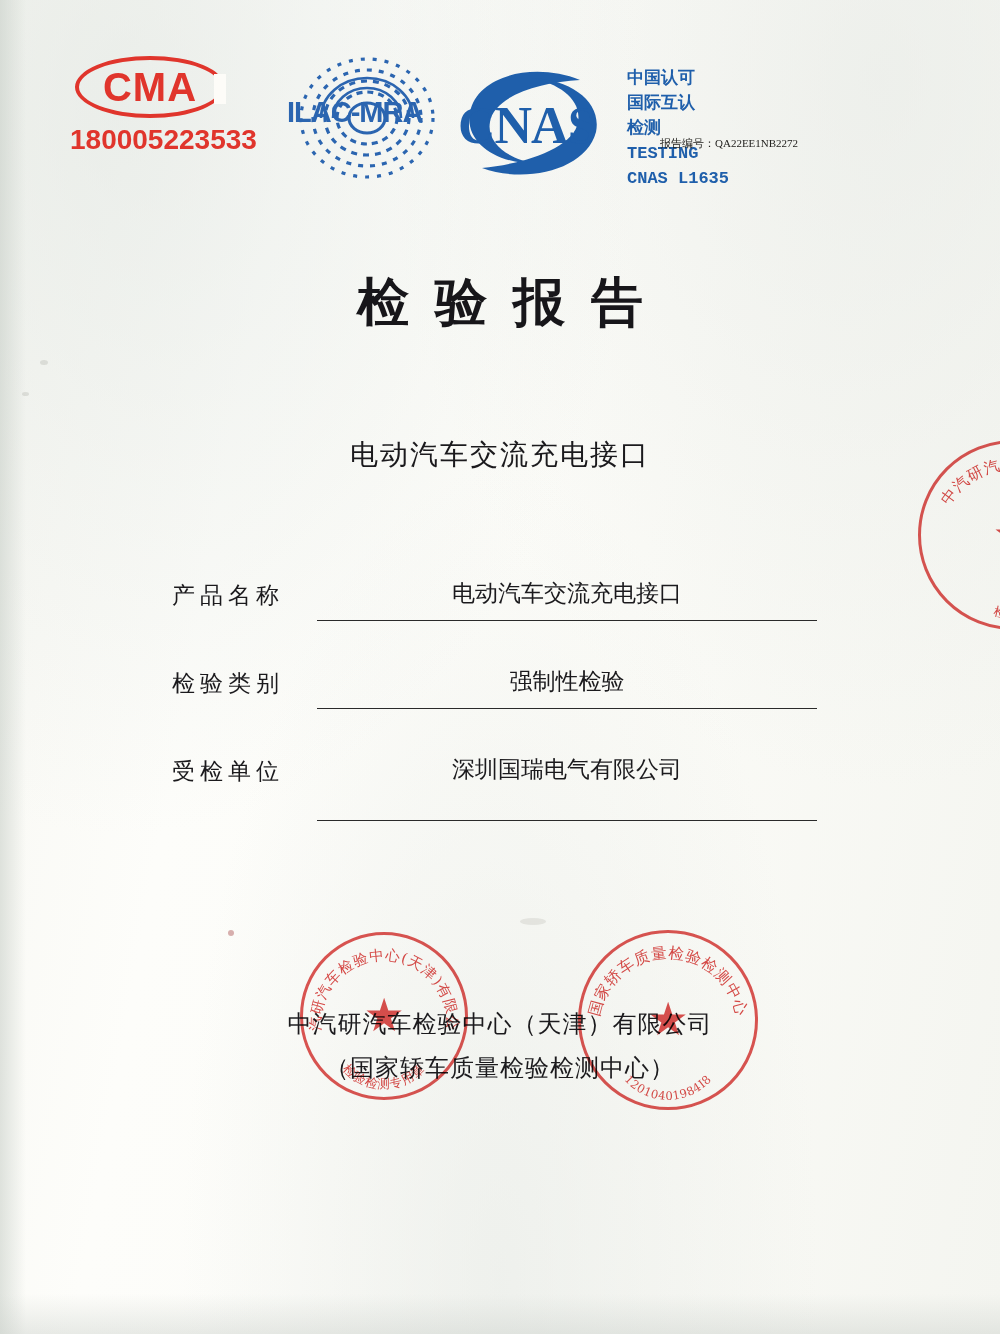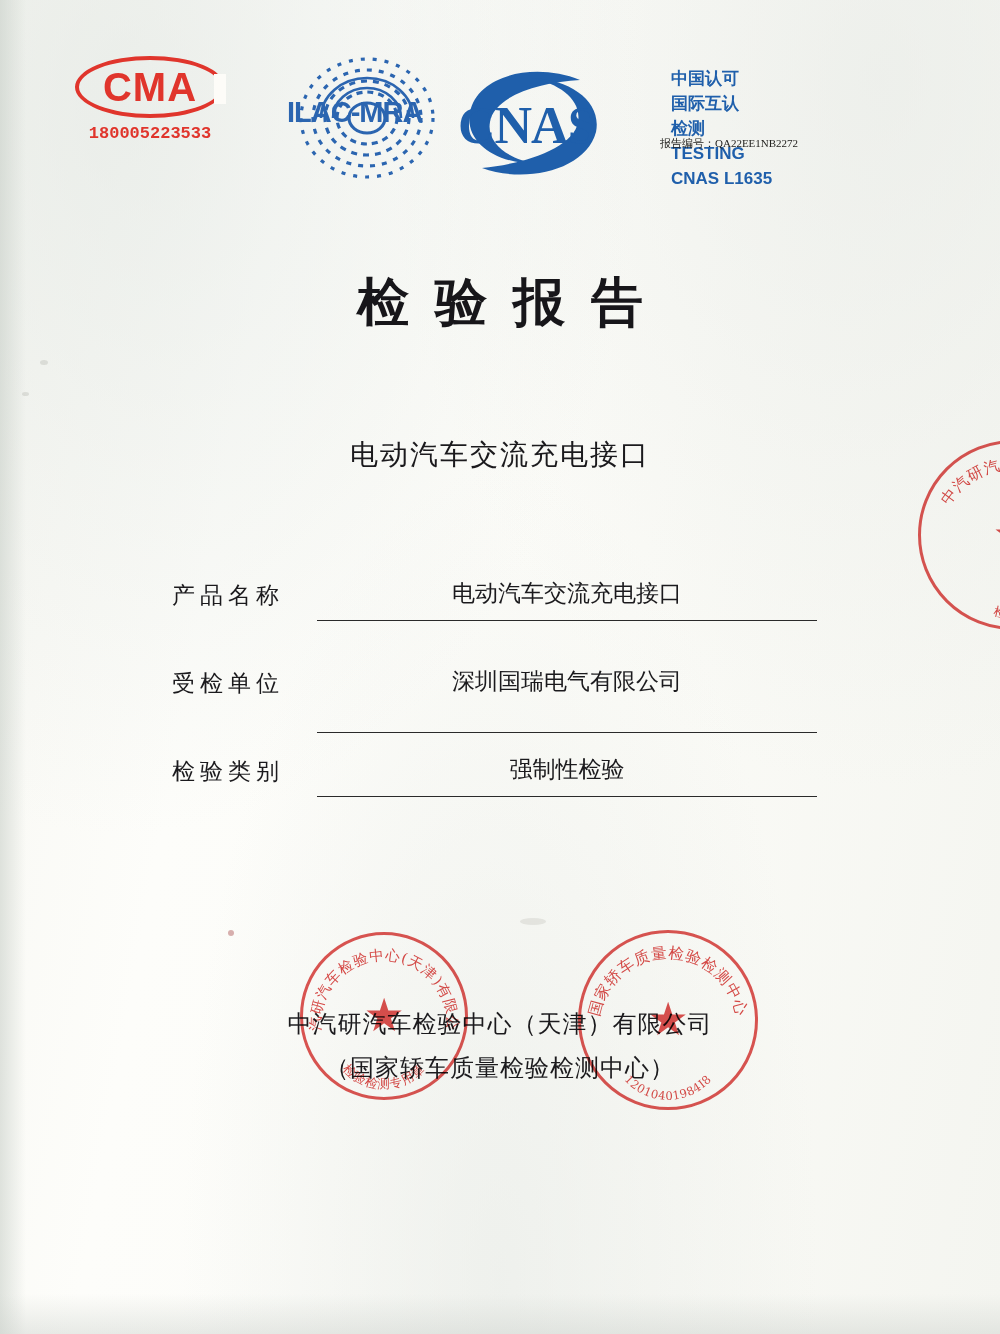--- a/index.html
+++ b/index.html
@@ -86,23 +86,23 @@
     display: flex;
     align-items: center;
     justify-content: center;
     font-family: "Liberation Sans", sans-serif;
     font-weight: bold;
     font-size: 40px;
     letter-spacing: 1px;
     color: #e0352c;
   }
   .cma-num {
-    font-family: Liberation Mono, monospace;
-    font-weight: bold;
-    font-size: 17px;
+    font-family: Liberation Sans, sans-serif;
+    font-weight: bold;
+    font-size: 28px;
     color: #e0352c;
     margin-top: 6px;
     letter-spacing: 0px;
   }
   
   .ilac-wrap {
     position: absolute;
     left: 287px;
     top: 0px;
     width: 160px;
@@ -142,26 +142,25 @@
     font-weight: bold;
     font-size: 52px;
     color: #1f5fab;
     letter-spacing: -1px;
   }
   
   .cnas-info {
     position: absolute;
     left: 627px;
     top: 18px;
-    font-family: Liberation Sans, sans-serif;
+    font-family: Liberation Mono, monospace;
     font-weight: bold;
     font-size: 17px;
     line-height: 25px;
     color: #1f5fab;
-    margin-left: 44px;
   }
   .cnas-info .l {
     display: block;
   }
   .report-no {
     position: absolute;
     left: 660px;
     top: 88px;
     font-family: Liberation Serif, serif;
     font-size: 11px;
@@ -375,29 +374,29 @@
 
   <div class="fields">
 
     <div class="field-row">
       <div class="field-label">产品名称</div>
       <div class="field-value">电动汽车交流充电接口</div>
       <div class="field-rule"></div>
     </div>
 
 
+    <div class="field-row">
+      <div class="field-label">检验类别</div>
+      <div class="field-value">强制性检验</div>
+      <div class="field-rule"></div>
+    </div>
+
     <div class="field-row unit">
       <div class="field-label">受检单位</div>
       <div class="field-value">深圳国瑞电气有限公司</div>
-      <div class="field-rule"></div>
-    </div>
-
-    <div class="field-row">
-      <div class="field-label">检验类别</div>
-      <div class="field-value">强制性检验</div>
       <div class="field-rule"></div>
     </div>
   </div>
 
   <div class="footer-org">
     <div>中汽研汽车检验中心（天津）有限公司</div>
     <div>（国家轿车质量检验检测中心）</div>
   </div>
 
   <div class="stamp" id="stamp-left">

